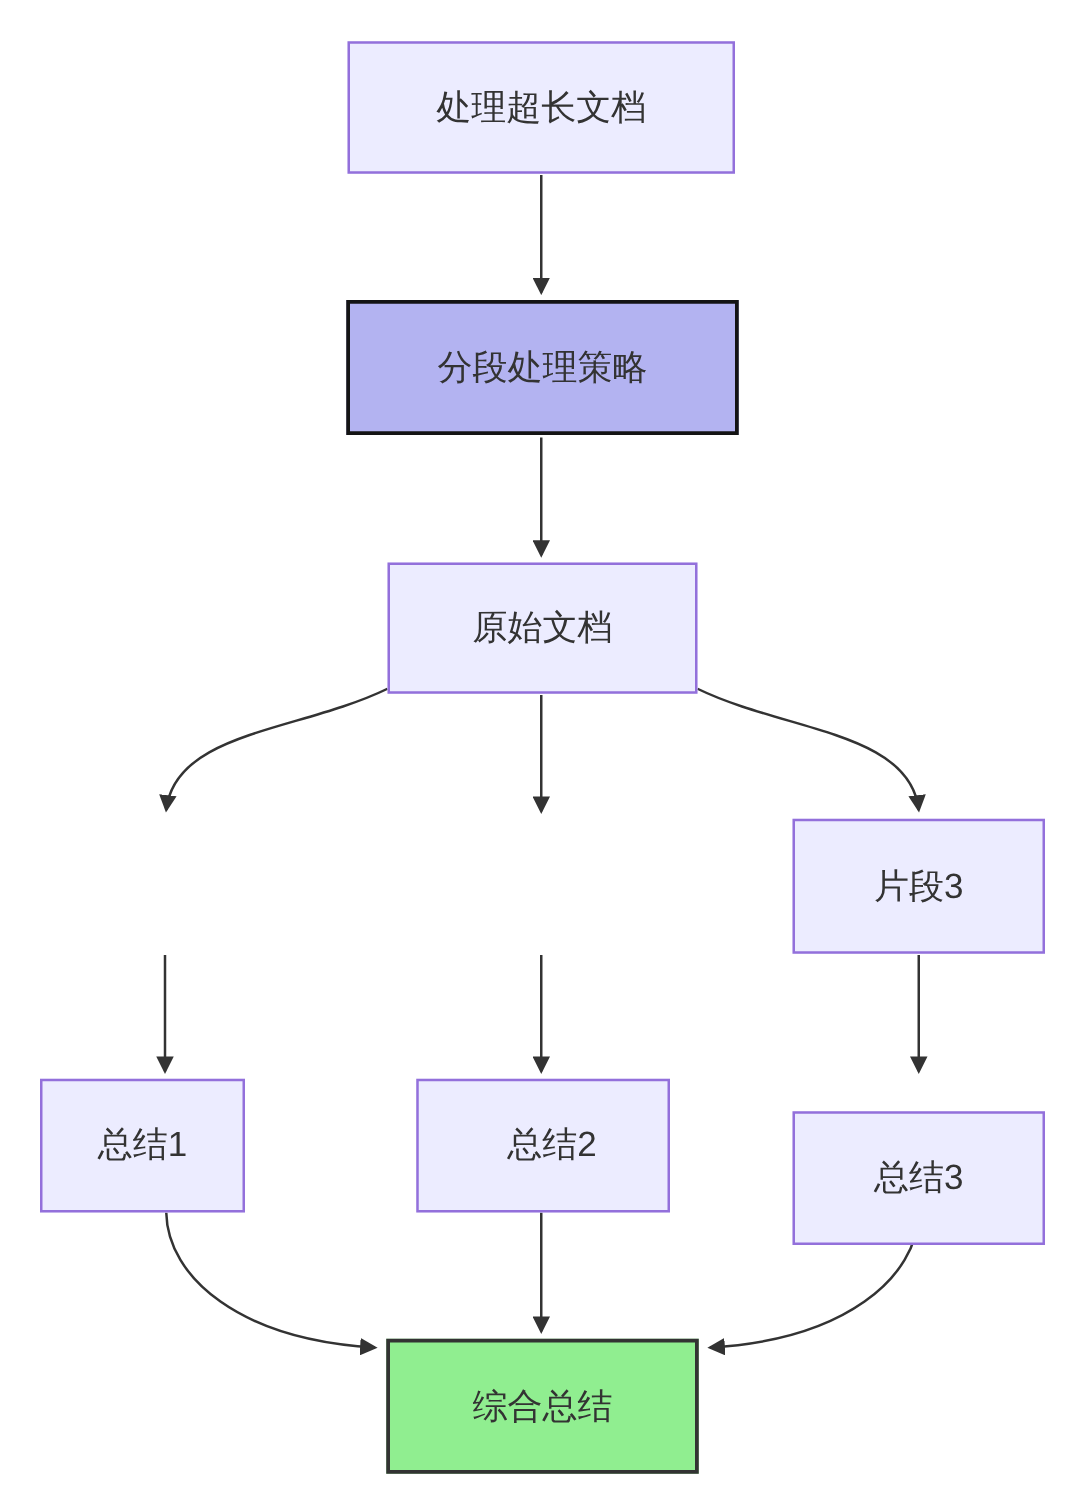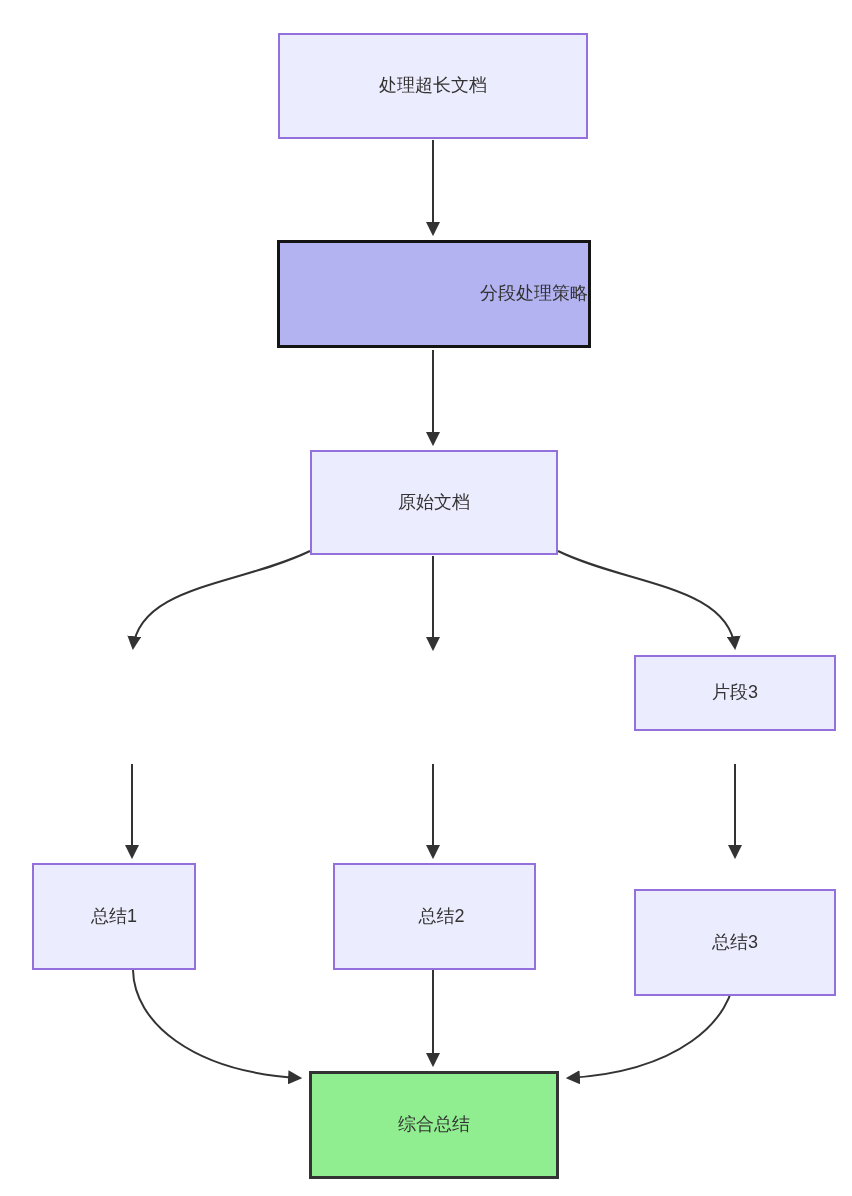--- a/index.html
+++ b/index.html
@@ -15,21 +15,21 @@
     font-family:"Liberation Sans","DejaVu Sans",sans-serif;
     overflow:hidden;
   }
   .edges{position:absolute;left:0;top:0;}
   .edges path{stroke:var(--edge);stroke-width:2;fill:none;}
   .edges .head{fill:var(--edge);stroke:none;}
   .node{
     position:absolute; box-sizing:border-box;
     background:var(--node-fill);
     border:2px solid var(--node-border);
-    color:var(--text); font-size:18px; line-height:1.3;
+    color:var(--text); font-size:28px; line-height:1.3;
     display:flex; align-items:center; justify-content:center;
     text-align:center;
   }
   .node--strategy{
     background:var(--strategy-fill);
     border:3.5px solid var(--strategy-border);
   }
   .node--final{
     background:var(--final-fill);
     border:3.5px solid var(--final-border);
@@ -56,31 +56,31 @@
     <path d="M735,764 L735,857" marker-end="url(#arrow)"></path>
     <path d="M133,970 C134,1022 192,1072 300,1078" marker-end="url(#arrow)"></path>
     <path d="M433,970 L433,1065" marker-end="url(#arrow)"></path>
     <path d="M735,970 C734,1022 676,1072 568,1078" marker-end="url(#arrow)"></path>
   </svg>
 
   <div class="node" style="left:278px;top:33px;width:310px;height:106px;">
     <span>处理超长文档</span>
   </div>
 
-  <div class="node node--strategy" style="left:277px;top:240px;width:314px;height:108px;justify-content:flex-end;">
+  <div class="node node--strategy" style="left:277px;top:240px;width:314px;height:108px;">
     <span>分段处理策略</span>
   </div>
 
   <div class="node" style="left:310px;top:450px;width:248px;height:105px;align-items:center;">
     <span>原始文档</span>
   </div>
 
 
 
-  <div class="node" style="left:634px;top:655px;width:202px;height:76px;">
+  <div class="node" style="left:634px;top:655px;width:202px;height:108px;">
     <span>片段3</span>
   </div>
 
   <div class="node" style="left:32px;top:863px;width:164px;height:107px;">
     <span>总结1</span>
   </div>
 
   <div class="node" style="left:333px;top:863px;width:203px;height:107px;padding-left:14px;">
     <span>总结2</span>
   </div>

